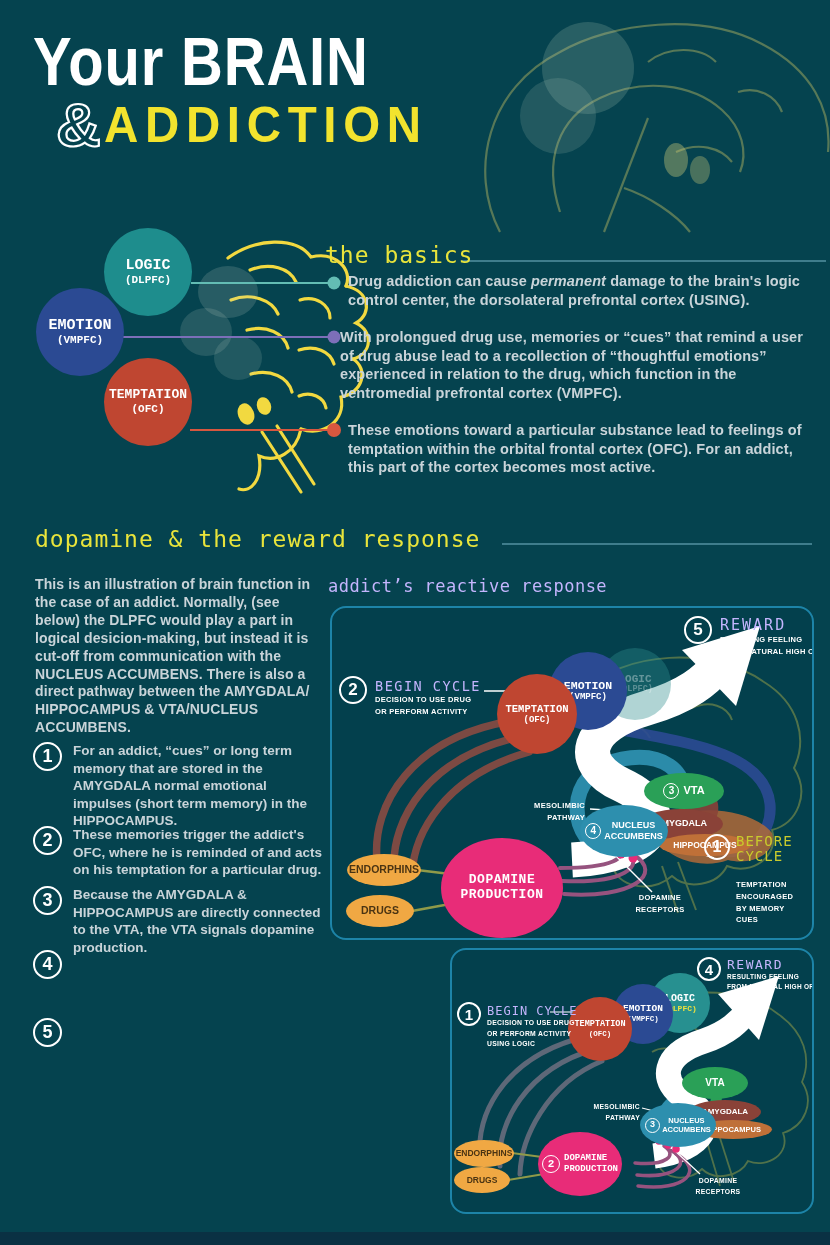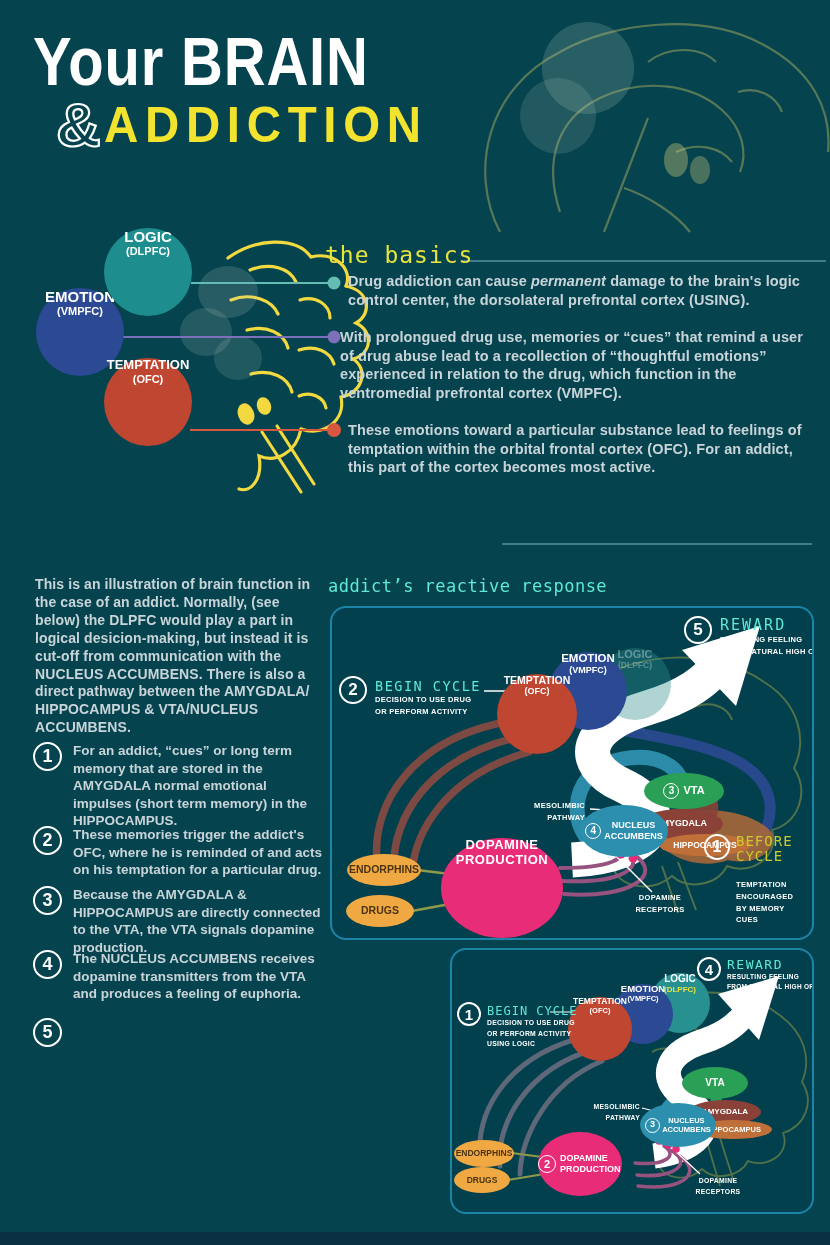--- a/index.html
+++ b/index.html
@@ -1,28 +1,28 @@
 <!DOCTYPE html>
 <html><head>
 <meta charset="utf-8">
 <style>
   html,body{margin:0;padding:0;background:#022b36;}
   .poster{position:relative;width:830px;height:1245px;background:#05434f;overflow:hidden;
           font-family:"Liberation Sans",sans-serif;}
   .abs{position:absolute;}
   .mono{font-family:"DejaVu Sans Mono",monospace;}
-  .yellow{color:#5eead4;}
+  .yellow{color:#c4b5fd;}
   .body-text{color:#c9d4d9;font-size:14.5px;line-height:1.28;font-weight:bold;letter-spacing:.1px;}
   .title1{left:33px;top:22px;font-size:69px;font-weight:bold;color:#fff;letter-spacing:1px;
           transform:scaleX(.84);transform-origin:left top;white-space:nowrap;}
   .title2{left:104px;top:96px;font-size:50px;font-weight:bold;color:#f2e32e;letter-spacing:7px;
           transform:scaleX(.95);transform-origin:left top;white-space:nowrap;}
   .sec-head{font-size:23px;letter-spacing:1px;color:#e9e43b;}
-  .circle{border-radius:50%;display:flex;flex-direction:column;align-items:center;
-          text-align:center;color:#fff;font-weight:bold;line-height:1.15;}
+  .circle{border-radius:50%;display:flex;flex-direction:column;align-items:center;justify-content:center;
+          text-align:center;color:#fff;font-weight:bold;line-height:1.15;font-family:Liberation Mono, monospace;}
   .oval{border-radius:50%;display:flex;align-items:center;justify-content:center;color:#fff;
         font-weight:bold;text-align:center;line-height:1.05;}
   .ring{border:2.5px solid #fff;border-radius:50%;display:flex;align-items:center;justify-content:center;
         color:#fff;font-weight:bold;background:transparent;box-sizing:border-box;}
   .step{position:absolute;left:33px;width:295px;}
   .step .ring{position:absolute;left:0;top:0;width:29px;height:29px;font-size:18px;}
   .step .txt{margin-left:40px;width:252px;color:#c9d4d9;font-size:13.5px;line-height:1.3;font-weight:bold;}
   .panel{position:absolute;border:2.5px solid #1d84a8;border-radius:16px;background:#03404d;overflow:hidden;}
   .desc{font-size:7.5px;color:#fff;font-weight:bold;letter-spacing:.3px;line-height:1.55;}
   svg{display:block;}
@@ -101,37 +101,37 @@
     <div style="font-size:11px;">(OFC)</div>
   </div>
 
   <div class="abs mono sec-head" style="left:325px;top:242px;">the basics</div>
   <div class="abs body-text" style="left:348px;top:272px;width:468px;">
     <span>Drug addiction can cause </span><i>permanent</i><span> damage to the brain's logic control center, the dorsolateral prefrontal cortex (USING).</span>
   </div>
   <div class="abs body-text" style="left:340px;top:328px;width:470px;">With prolongued drug use, memories or “cues” that remind a user of drug abuse lead to a recollection of “thoughtful emotions” experienced in relation to the drug, which function in the ventromedial prefrontal cortex (VMPFC).</div>
   <div class="abs body-text" style="left:348px;top:421px;width:470px;">These emotions toward a particular substance lead to feelings of temptation within the orbital frontal cortex (OFC). For an addict, this part of the cortex becomes most active.</div>
 
+  <div class="abs mono sec-head" style="left:35px;top:526px;">dopamine &amp; the reward response</div>
   <div class="abs body-text" style="left:35px;top:576px;width:292px;font-size:14px;">This is an illustration of brain function in the case of an addict. Normally, (see below) the DLPFC would play a part in logical desicion-making, but instead it is cut-off from communication with the NUCLEUS ACCUMBENS. There is also a direct pathway between the AMYGDALA/ HIPPOCAMPUS &amp; VTA/NUCLEUS ACCUMBENS.</div>
 
   <div class="step" style="top:742px;">
     <div class="ring">1</div>
     <div class="txt">For an addict, “cues” or long term memory that are stored in the AMYGDALA normal emotional impulses (short term memory) in the HIPPOCAMPUS.</div>
   </div>
   <div class="step" style="top:826px;">
     <div class="ring">2</div>
     <div class="txt">These memories trigger the addict's OFC, where he is reminded of and acts on his temptation for a particular drug.</div>
   </div>
   <div class="step" style="top:886px;">
     <div class="ring">3</div>
     <div class="txt">Because the AMYGDALA &amp; HIPPOCAMPUS are directly connected to the VTA, the VTA signals dopamine production.</div>
   </div>
   <div class="step" style="top:950px;">
     <div class="ring">4</div>
-    <div class="txt">The NUCLEUS ACCUMBENS receives dopamine transmitters from the VTA and produces a feeling of euphoria.</div>
   </div>
   <div class="step" style="top:1018px;">
     <div class="ring">5</div>
   </div>
 
   <div class="abs mono yellow" style="left:328px;top:576px;font-size:17px;letter-spacing:.5px;">addict’s reactive response</div>
 
   <div class="panel" style="left:330px;top:606px;width:480px;height:330px;">
     <svg width="480" height="330" viewBox="0 0 480 330" style="position:absolute;left:0;top:0;">
 

